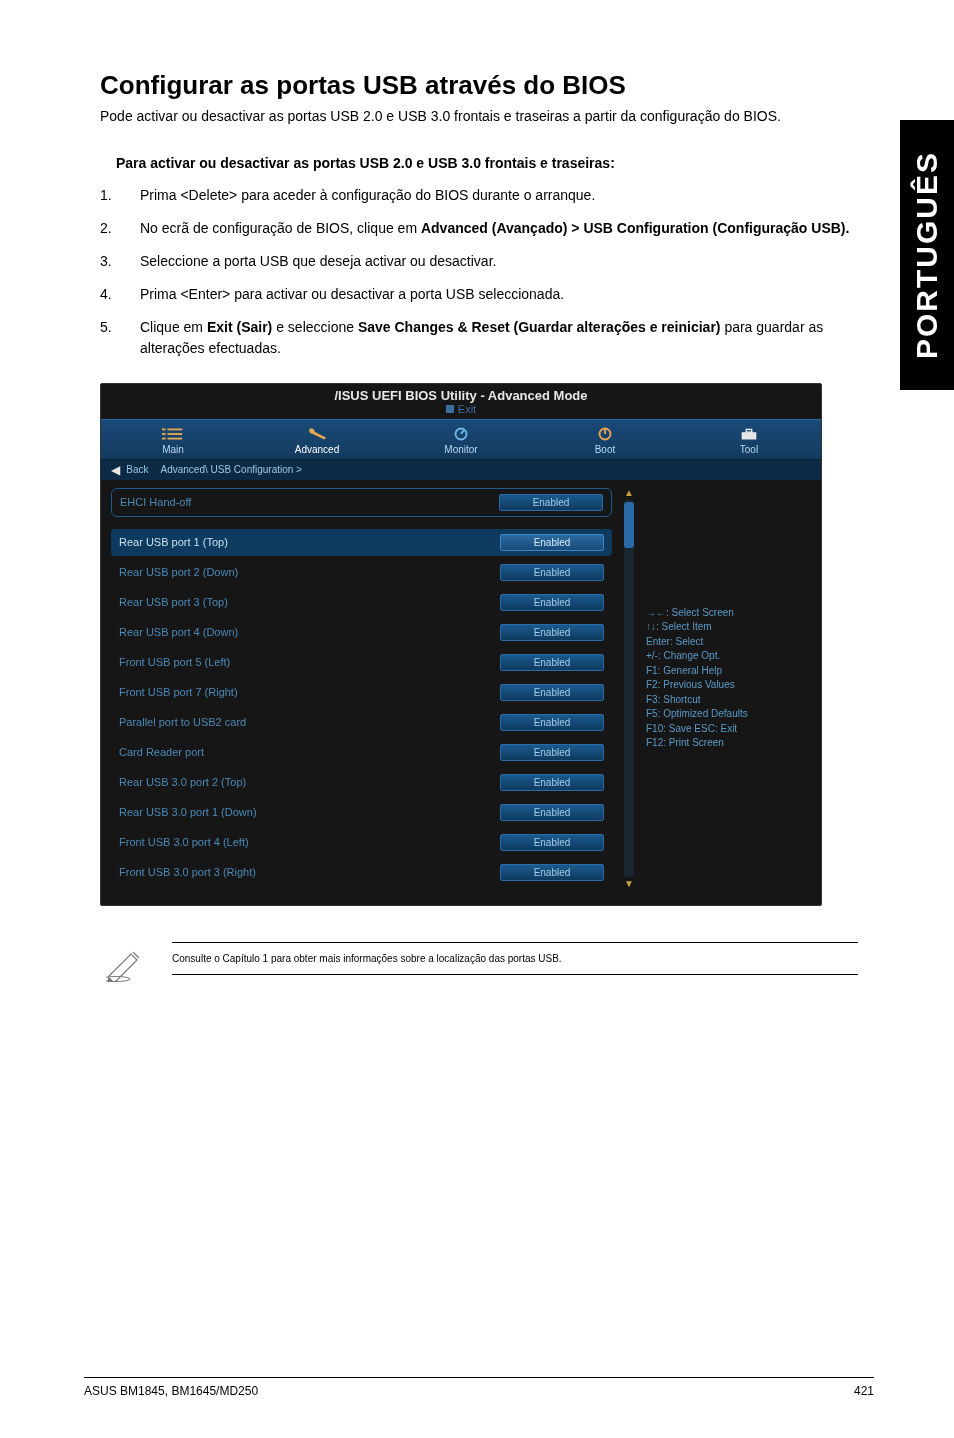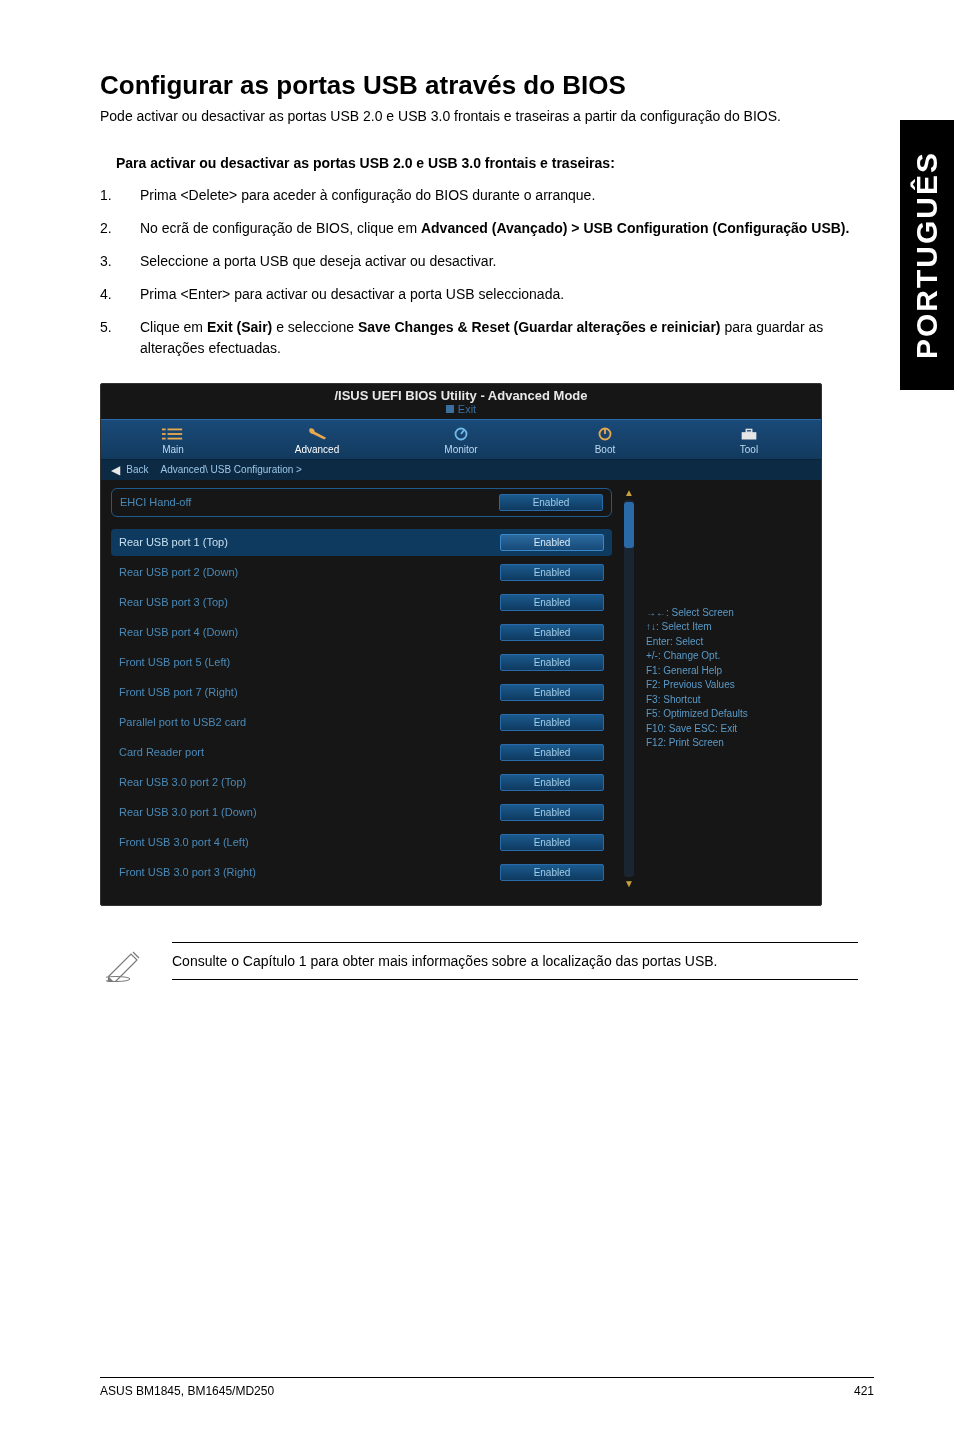--- a/index.html
+++ b/index.html
@@ -221,29 +221,29 @@
   }
   .note-box {
     margin-top: 36px;
     display:flex;
     align-items:flex-start;
     gap:26px;
     padding: 0 6px;
   }
   .note-lines {
     flex:1;
-    font-size:14px;
+    font-size:10px;
     border-top:1px solid #000;
     border-bottom:1px solid #000;
     padding:10px 0;
   }
   .footer {
     position:absolute;
     bottom:40px;
-    left:100px;
+    left:84px;
     right:80px;
     border-top:1px solid #000;
     padding-top:6px;
     font-size:12px;
     display:flex;
     justify-content:space-between;
   }
 </style>
 </head>
 <body>

